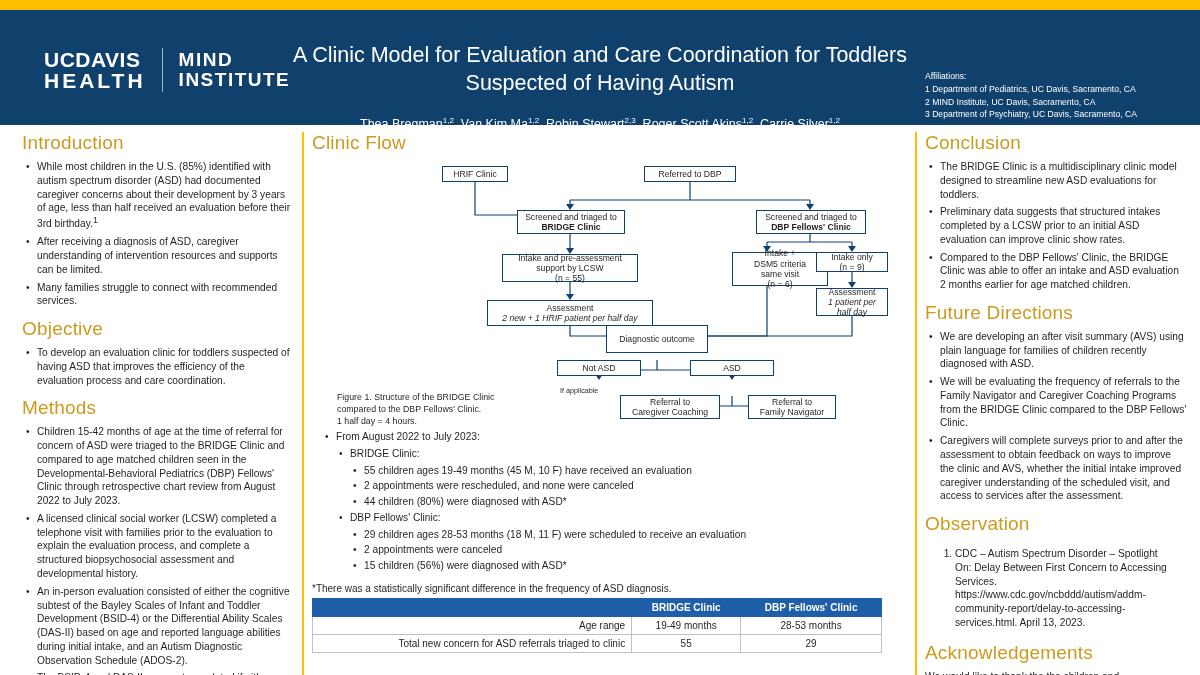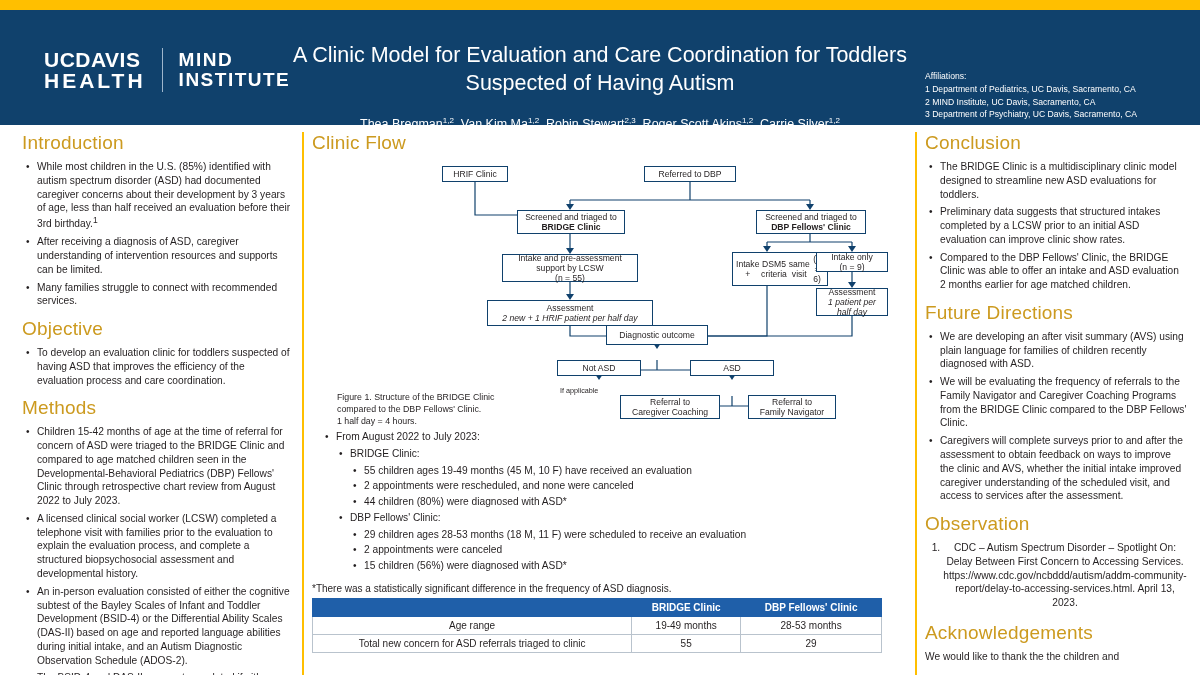--- a/index.html
+++ b/index.html
@@ -47,42 +47,42 @@
     color:#cc9a1f; font-size:19px; margin:0 0 6px 0; font-weight:normal;
     letter-spacing:0.2px;
   }
   h2.sec.tight { margin-top:2px; }
   ul.bul { margin:0 0 10px 0; padding-left:15px; list-style:none; }
   ul.bul > li { position:relative; font-size:10.2px; line-height:1.35; margin-bottom:4px; }
   ul.bul > li:before { content:"\2022"; position:absolute; left:-11px; top:0; }
   ul.sub { margin:3px 0 0 0; padding-left:14px; list-style:none; }
   ul.sub > li { position:relative; font-size:10.2px; line-height:1.35; margin-bottom:2px; }
   ul.sub > li:before { content:"\2022"; position:absolute; left:-11px; top:0; }
-  ol.refs { margin:0; padding-left:18px;text-align:center; }
+  ol.refs { margin:12px; padding-left:18px; }
   ol.refs li { font-size:10.2px; line-height:1.35; }
 
   
   .flow { position:relative; width:600px; height:270px; margin-top:2px; }
   .node {
     position:absolute; border:1.2px solid #10416c; background:#fff; color:#231f20;
     font-size:8.6px; line-height:1.2; text-align:center;
     display:flex; align-items:center; justify-content:center; padding:2px 3px;
   }
   .node .b { font-weight:bold; }
   .node .i { font-style:italic; }
   .flowcap { position:absolute; font-size:8.8px; line-height:1.35; }
   .lbl-small { position:absolute; font-size:7.2px; }
   svg.lines { position:absolute; left:0; top:0; width:600px; height:270px; }
 
   
   table.res { border-collapse:collapse; width:570px; font-size:10px; margin-top:4px; }
   table.res th, table.res td { border:1px solid #b9c3cd; padding:3px 6px; }
   table.res thead th { background:#1f5fa9; color:#fff; font-weight:bold; text-align:center; border-color:#1f5fa9;}
   table.res thead th.first { background:#1f5fa9; }
-  table.res td.lbl { text-align:center; }
+  table.res td.lbl { text-align:right; }
   table.res td.val { text-align:center; }
   .note { font-size:10px; margin:8px 0 4px 0; }
 
   .ack-line { font-size:10.2px; line-height:1.35; }
 </style>
 </head>
 <body>
 
 <div class="poster">
 
@@ -211,21 +211,21 @@
         <span>Screened and triaged to</span>
         <span class="b">DBP Fellows' Clinic</span>
       </div>
 
       <div class="node" style="left:190px; top:94px; width:136px; height:28px; flex-direction:column;">
         <span>Intake and pre-assessment</span>
         <span>support by LCSW</span>
         <span>(n = 55)</span>
       </div>
 
-      <div class="node" style="left:420px; top:92px; width:96px; height:34px; flex-direction:row;">
+      <div class="node" style="left:420px; top:92px; width:96px; height:34px; flex-direction:column;">
         <span>Intake +</span>
         <span>DSM5 criteria</span>
         <span>same visit</span>
         <span>(n = 6)</span>
       </div>
 
       <div class="node" style="left:504px; top:92px; width:72px; height:20px; flex-direction:column;">
         <span>Intake only</span>
         <span>(n = 9)</span>
       </div>
@@ -234,21 +234,21 @@
         <span>Assessment</span>
         <span class="i">2 new + 1 HRIF patient per half day</span>
       </div>
 
       <div class="node" style="left:504px; top:128px; width:72px; height:28px; flex-direction:column;">
         <span>Assessment</span>
         <span class="i">1 patient per</span>
         <span class="i">half day</span>
       </div>
 
-      <div class="node" style="left:294px; top:165px; width:102px; height:20px;">
+      <div class="node" style="left:294px; top:165px; width:102px; height:28px;">
         <span>Diagnostic outcome</span>
       </div>
 
       <div class="node" style="left:245px; top:200px; width:84px; height:16px;">
         <span>Not ASD</span>
       </div>
       <div class="node" style="left:378px; top:200px; width:84px; height:16px;">
         <span>ASD</span>
       </div>
 

